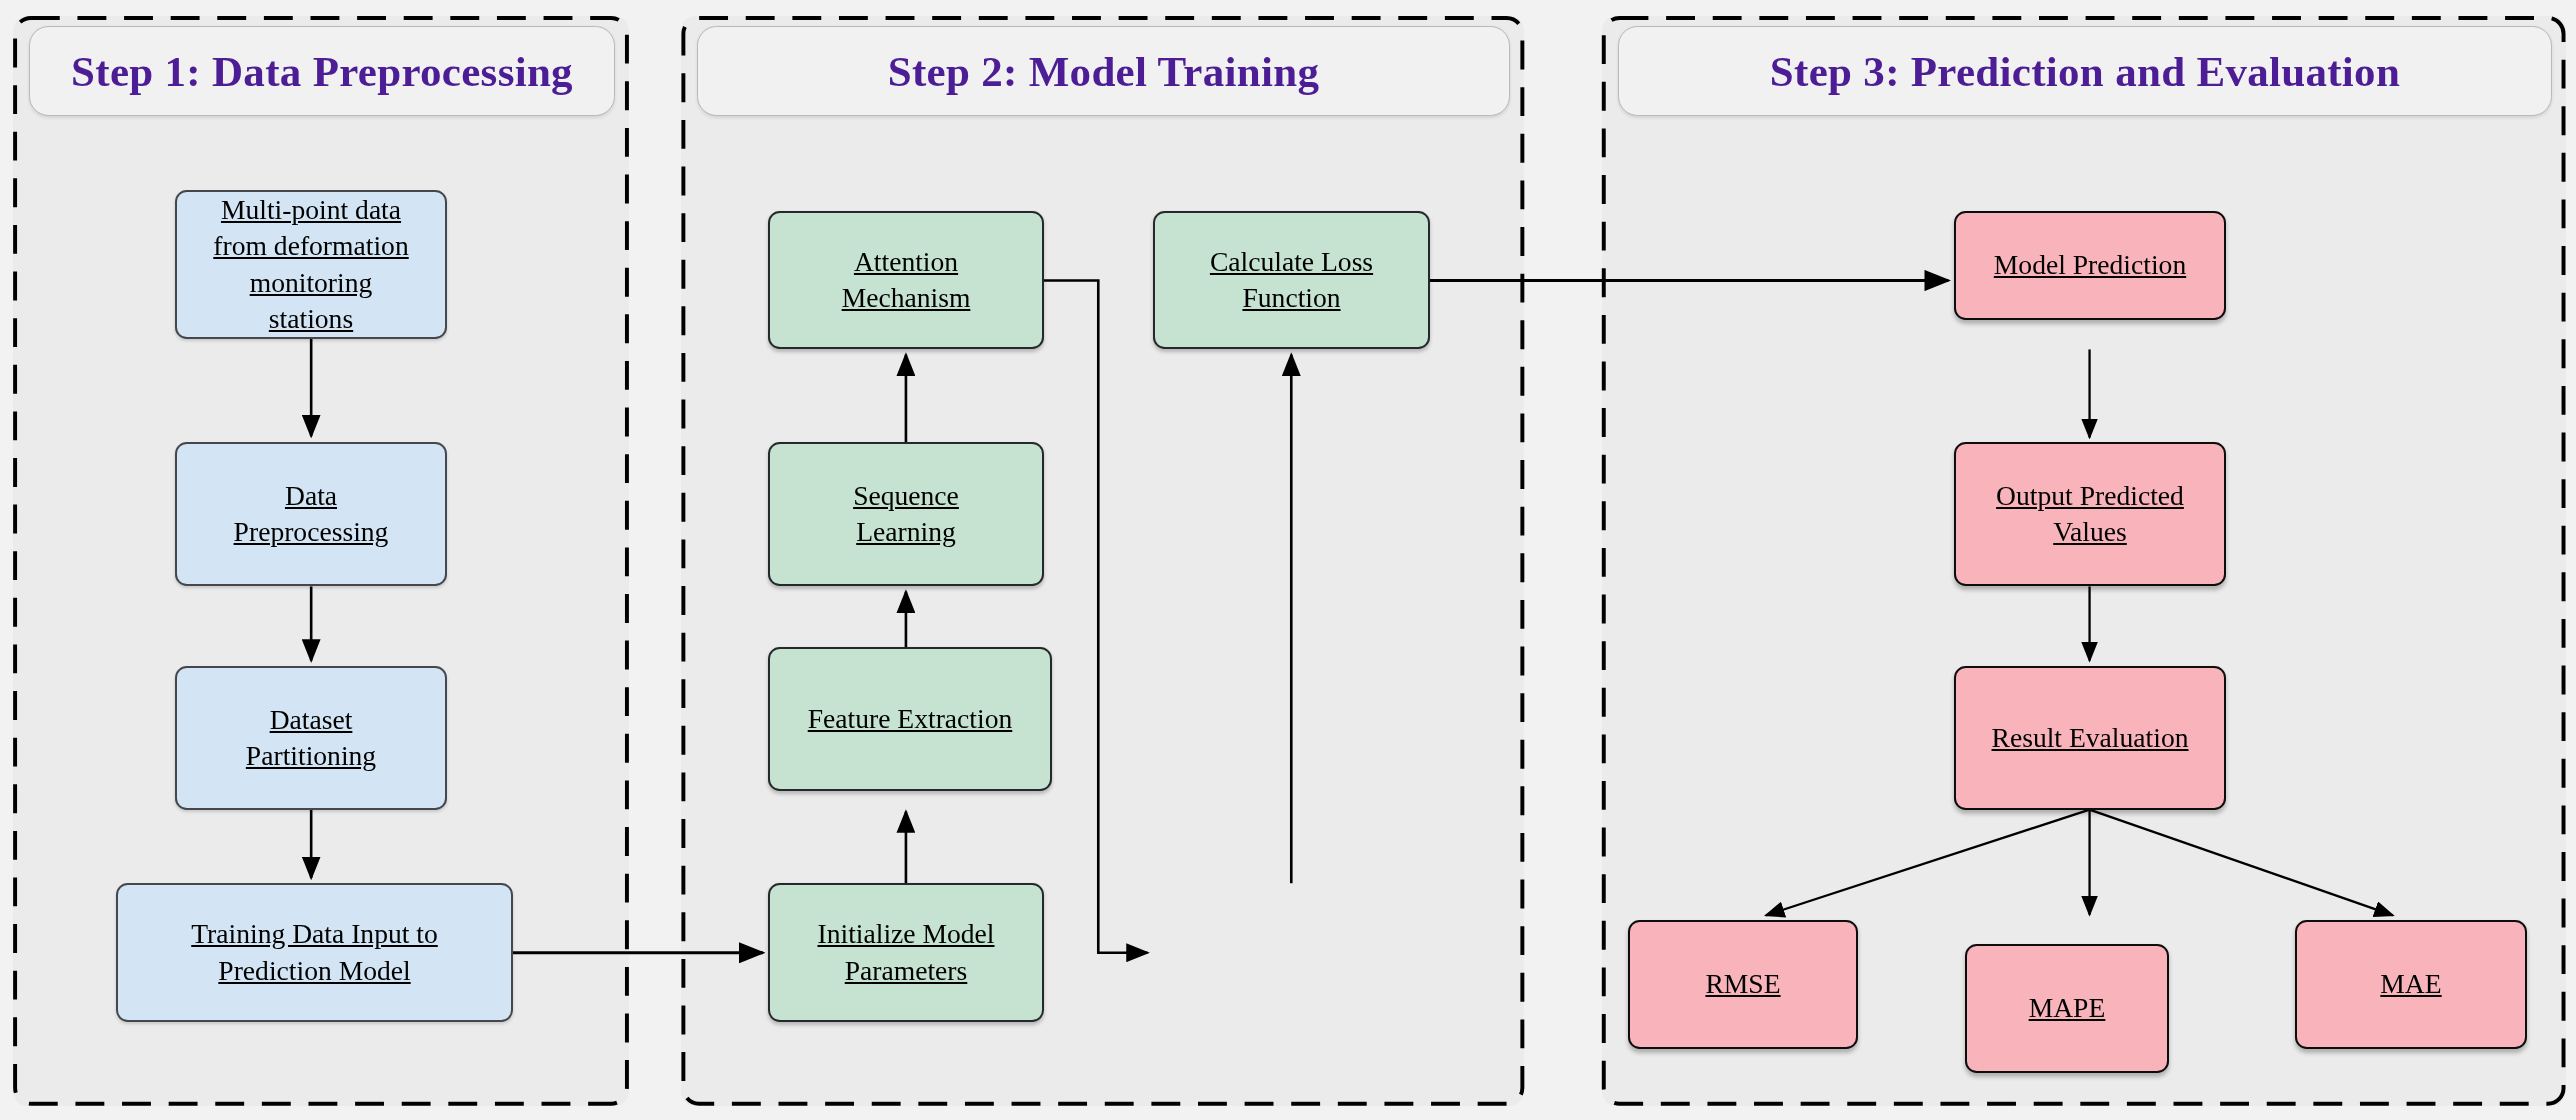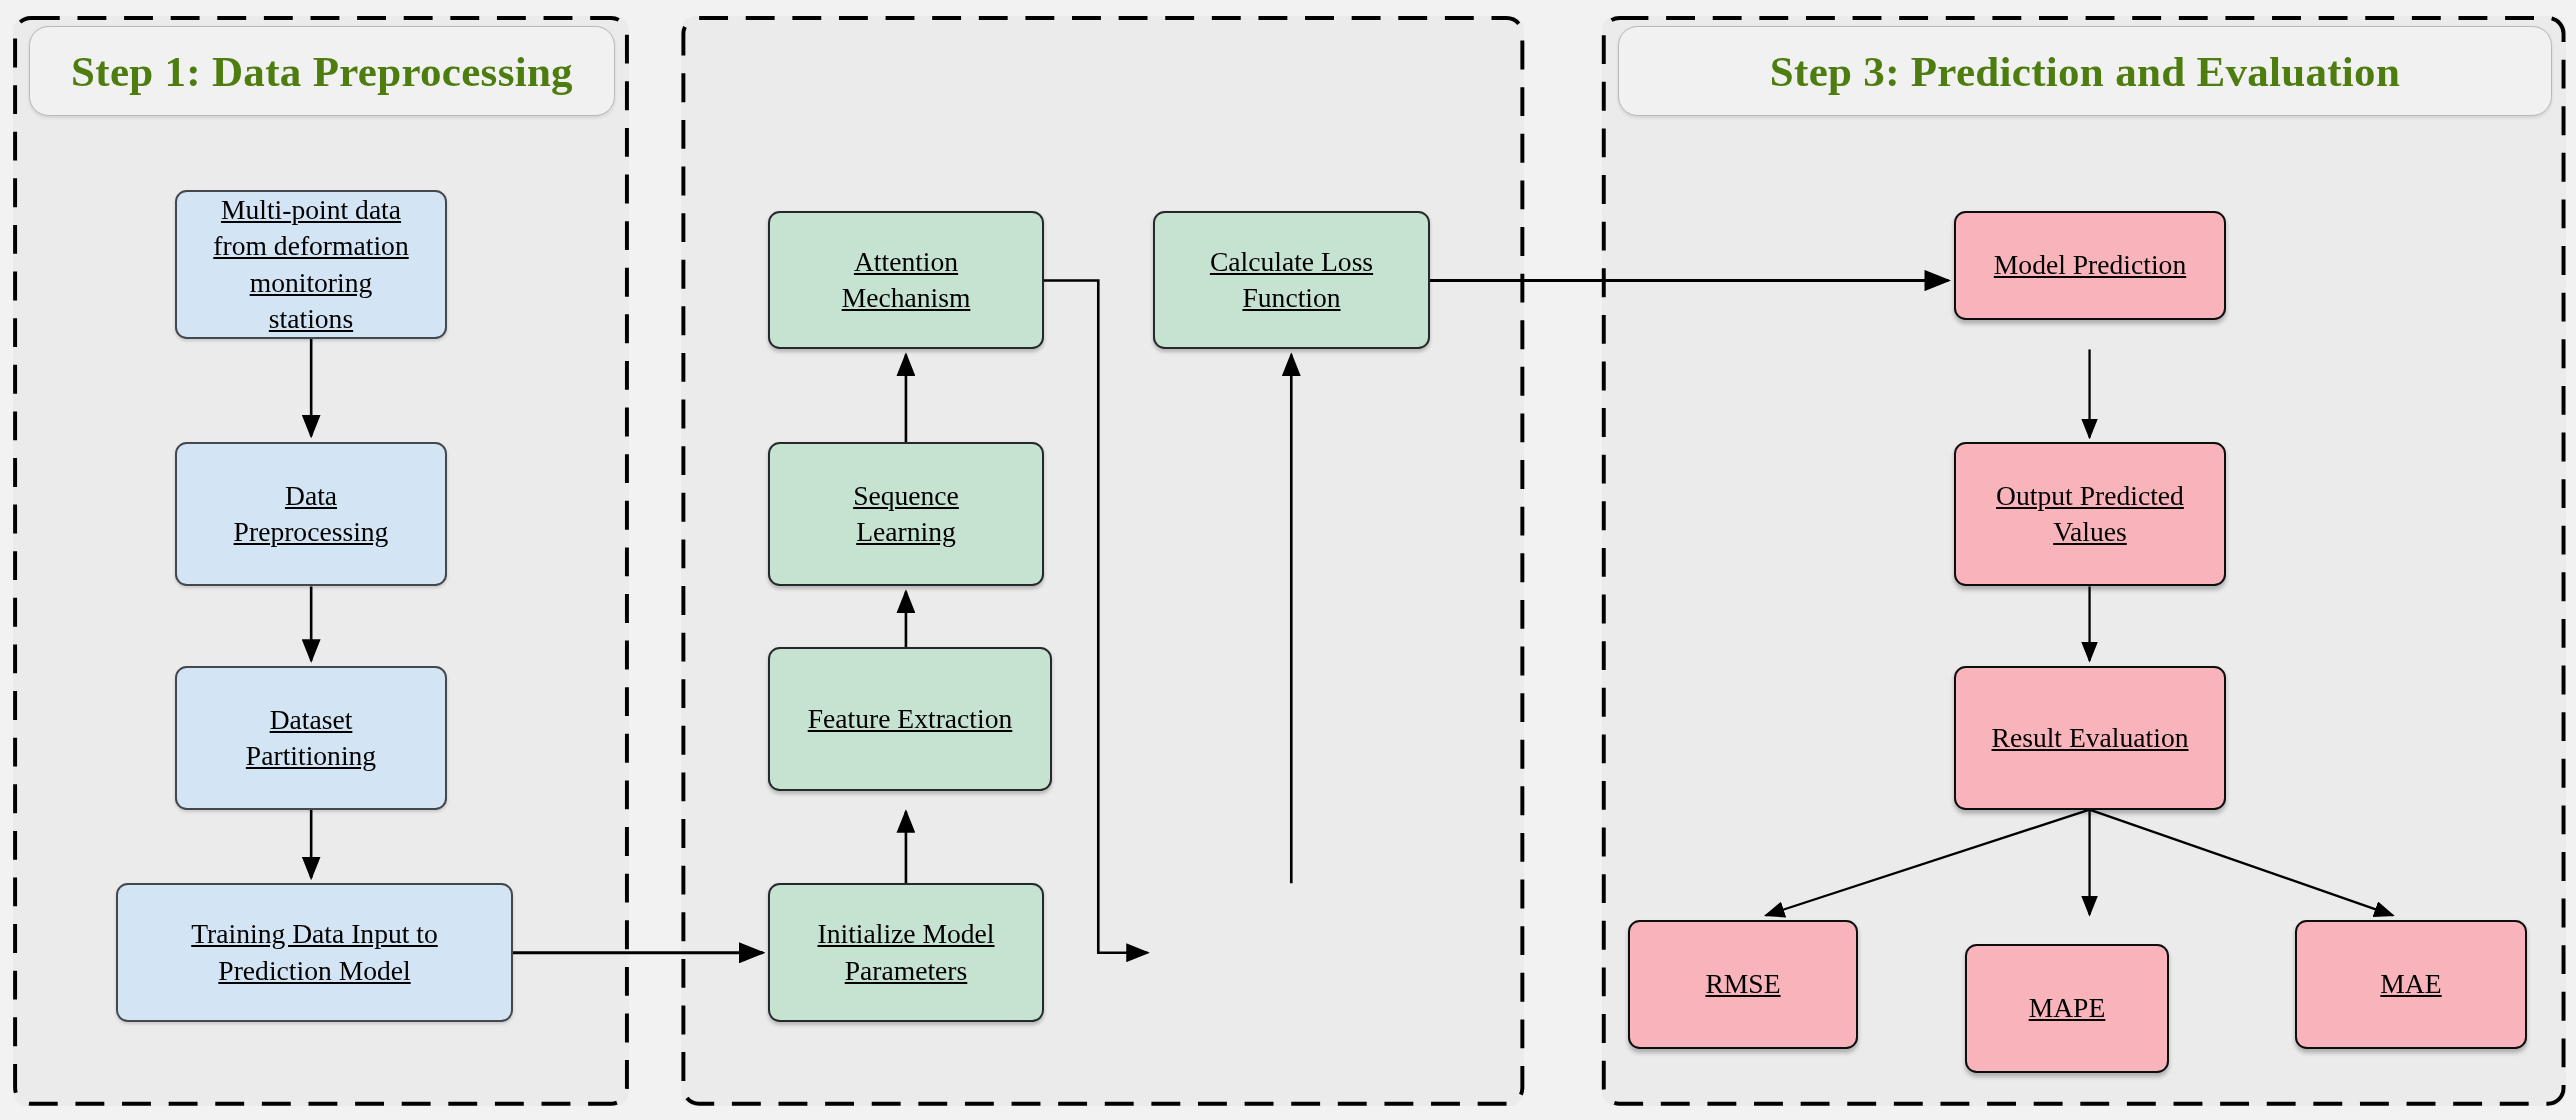--- a/index.html
+++ b/index.html
@@ -19,21 +19,21 @@
   #overlay{position:absolute;left:0;top:0;z-index:1;pointer-events:none;}
   .pill{
     position:absolute;z-index:2;
     background:var(--pill-bg,#f1f1f1);
     border:1.3px solid #b9b9b9;
     border-radius:19.7px;
     display:flex;align-items:center;justify-content:center;
     box-shadow:0 1.3px 3.3px rgba(0,0,0,0.10);
   }
   .pill .title{
-    font-size:43px;font-weight:bold;color:#4d7c0f;
+    font-size:43px;font-weight:bold;color:#4c1d95;
     white-space:nowrap;letter-spacing:0.3px;
   }
   .box{
     position:absolute;z-index:2;
     display:flex;align-items:center;justify-content:center;
     text-align:center;
     font-size:27.6px;line-height:1.32;color:#000;
     border-radius:11.8px;
     padding:5.3px 13px;box-sizing:border-box;text-decoration:underline;
   }
@@ -96,20 +96,23 @@
     <path d="M3183 893 L3183 1006" stroke="#000" stroke-width="3.5" fill="none" marker-end="url(#arrow)"></path>
 
     <path d="M3183 1233 L2690 1394" stroke="#000" stroke-width="3.5" fill="none" marker-end="url(#arrow)"></path>
     <path d="M3183 1233 L3183 1393" stroke="#000" stroke-width="3.5" fill="none" marker-end="url(#arrow)"></path>
     <path d="M3183 1233 L3645 1394" stroke="#000" stroke-width="3.5" fill="none" marker-end="url(#arrow)"></path>
   </svg>
 
   <div class="pill" style="left:29px;top:26px;width:584px;height:88px;">
     <span class="title">Step 1: Data Preprocessing</span>
   </div>
+  <div class="pill" style="left:697px;top:26px;width:811px;height:88px;">
+    <span class="title">Step 2: Model Training</span>
+  </div>
   <div class="pill" style="left:1618px;top:26px;width:932px;height:88px;">
     <span class="title">Step 3: Prediction and Evaluation</span>
   </div>
 
   <div class="box blue pad-mid" style="left:175px;top:190px;width:272px;height:149px;">
     <span>Multi-point data from deformation monitoring stations</span>
   </div>
   <div class="box blue pad-narrow" style="left:175px;top:442px;width:272px;height:144px;">
     <span>Data Preprocessing</span>
   </div>

